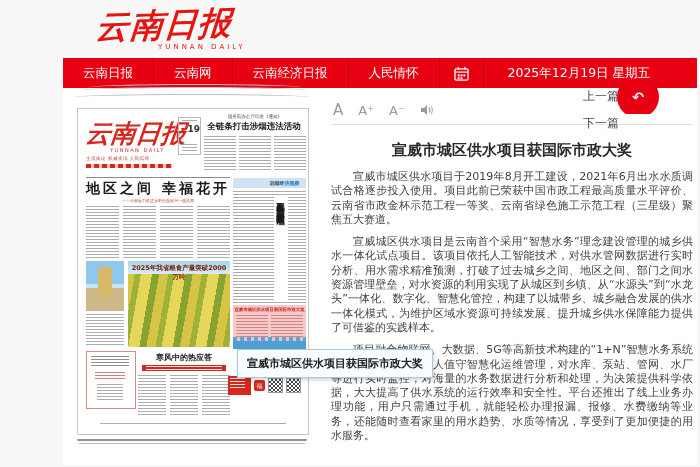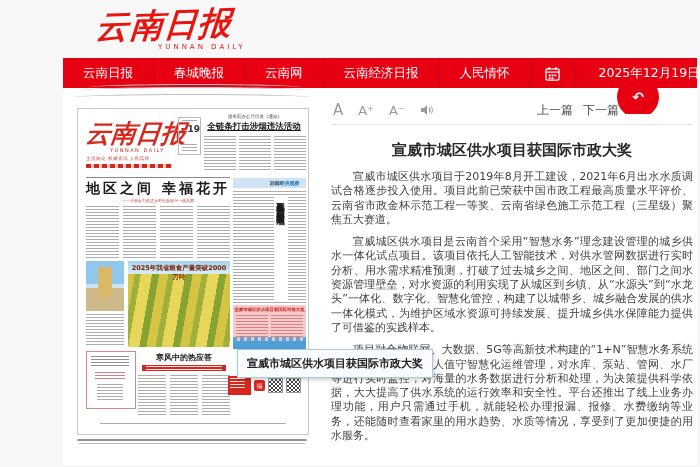--- a/index.html
+++ b/index.html
@@ -37,21 +37,21 @@
           transform:skewX(-6deg);letter-spacing:0;font-family:"DejaVu Serif","Liberation Serif",serif;}
   .p-mast-sub{left:32px;top:38px;font-size:5px;color:#d6271d;letter-spacing:1.5px;}
   .p-slogan{left:8px;top:47px;font-size:4.5px;color:#c0392b;letter-spacing:.5px;}
   .p-flag{left:8px;top:55px;width:86px;height:4px;
           background:repeating-linear-gradient(90deg,#d6271d 0 5px,rgba(214,39,29,.25) 5px 8px);}
   .p-date{left:100px;top:8px;width:21px;height:36px;border:1px solid #bbb;text-align:right;}
   .p-date .d{position:static;display:block;font-size:9px;font-weight:bold;color:#333;margin-top:6px;}
   .p-date .l{left:3px;top:2px;width:15px;height:3px;}
   .p-date .l2{left:3px;top:26px;width:15px;height:8px;}
   .p-kicker{left:126px;top:5px;width:102px;text-align:center;font-size:4.5px;color:#444;}
-  .p-tophead{left:124px;top:12px;width:104px;text-align:center;font-size:8.5px;font-weight:bold;color:#151515;text-decoration:underline;}
+  .p-tophead{left:124px;top:12px;width:104px;text-align:center;font-size:8.5px;font-weight:bold;color:#151515;}
   .p-mastcols{left:126px;top:27px;width:102px;height:36px;display:flex;gap:3px;position:absolute;}
   .p-mastcols div{position:static;flex:1;}
   .p-rule{left:8px;top:68px;width:144px;height:0;border-top:1px solid #8a8a8a;}
   .p-mainhead{left:6px;top:71px;width:148px;text-align:center;font-size:14px;font-weight:900;
               color:#1a1a1a;letter-spacing:3px;white-space:nowrap;}
   .p-mainsub{left:10px;top:89px;width:140px;text-align:center;font-size:4px;color:#c0392b;}
   .p-cols4{left:8px;top:97px;width:144px;height:52px;display:flex;gap:4px;position:absolute;}
   .p-cols4 div{position:static;flex:1;}
   .p-econbar{left:155px;top:69px;width:73px;height:10px;background:#cfe3f5;font-size:5px;
              line-height:10px;text-align:center;color:#1b6fb5;font-weight:bold;}
@@ -99,21 +99,21 @@
          font-size:11px;color:#3f3f3f;}
   .pager .nx{margin-left:auto;cursor:pointer;margin-top:21px;}
   .pdf{display:inline-block;margin-left:4px;vertical-align:-2px;}
   
   .artcol{position:absolute;left:268px;top:8px;width:362px;}
   .toolbar{position:relative;height:28px;border-bottom:1px solid #e3e3e3;display:flex;
            align-items:center;gap:15px;color:#9a9a9a;padding:0 2px;}
   .tb-a{font-size:15px;cursor:pointer;}
   .tb-a2{font-size:13px;cursor:pointer;}
   .tb-sp{cursor:pointer;display:flex;align-items:center;}
-  .tb-links{margin-left:auto;margin-right:72px;display:flex;gap:10px;font-size:12px;color:#4a4a4a;}
+  .tb-links{margin-left:auto;margin-right:72px;display:flex;gap:10px;font-size:12px;color:#4a4a4a;flex-direction:column;}
   .tb-links span{cursor:pointer;}
   .backb{position:absolute;right:34px;top:-8px;width:42px;height:26px;overflow:hidden;cursor:pointer;}
   .backb .c{position:absolute;top:-12px;left:0;width:42px;height:42px;border-radius:50%;background:#e60012;}
   .backb .g{position:absolute;top:1px;left:0;width:42px;text-align:center;color:#fff;
             font-size:14px;font-weight:bold;}
   .art-title{margin-top:16px;text-align:center;font-size:15px;font-weight:bold;color:#2b2b2b;}
   .art-body{margin-top:10px;font-size:11px;line-height:1.3;color:#3f3f3f;text-align:justify;}
   .art-body p{margin:0 0 8px;text-indent:2em;}
   
   .tooltip{position:absolute;left:237px;top:349px;background:#fafdff;border:1px solid #aac8de;
@@ -125,21 +125,20 @@
 
 <div class="page">
 
   <div class="logo">
     <div class="logo-main">云南日报</div>
     <div class="logo-sub">YUNNAN DAILY</div>
   </div>
 
   <div class="nav">
     <div class="nav-item">云南日报</div>
-    <div class="nav-item">春城晚报</div>
     <div class="nav-item">云南网</div>
     <div class="nav-item">云南经济日报</div>
     <div class="nav-item">人民情怀</div>
     <div class="nav-ico">
       <svg width="15" height="15" viewBox="0 0 16 16">
         <rect x="1" y="3" width="14" height="12" rx="1.5" fill="none" stroke="#fff" stroke-width="1.4"></rect>
         <line x1="1" y1="6.5" x2="15" y2="6.5" stroke="#fff" stroke-width="1.2"></line>
         <line x1="4.5" y1="1" x2="4.5" y2="4" stroke="#fff" stroke-width="1.4"></line>
         <line x1="11.5" y1="1" x2="11.5" y2="4" stroke="#fff" stroke-width="1.4"></line>
         <rect x="4" y="9" width="2" height="2" fill="#fff"></rect>

